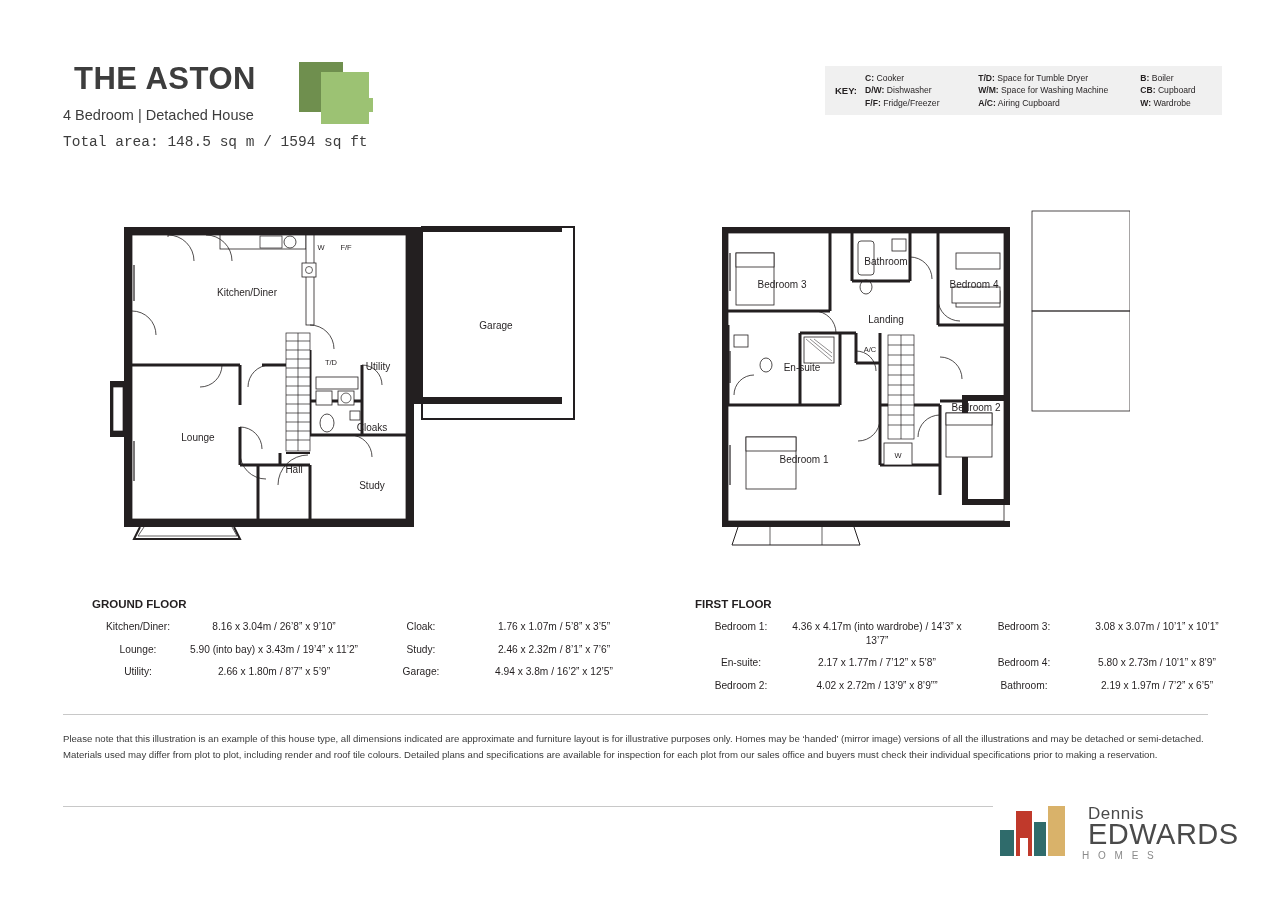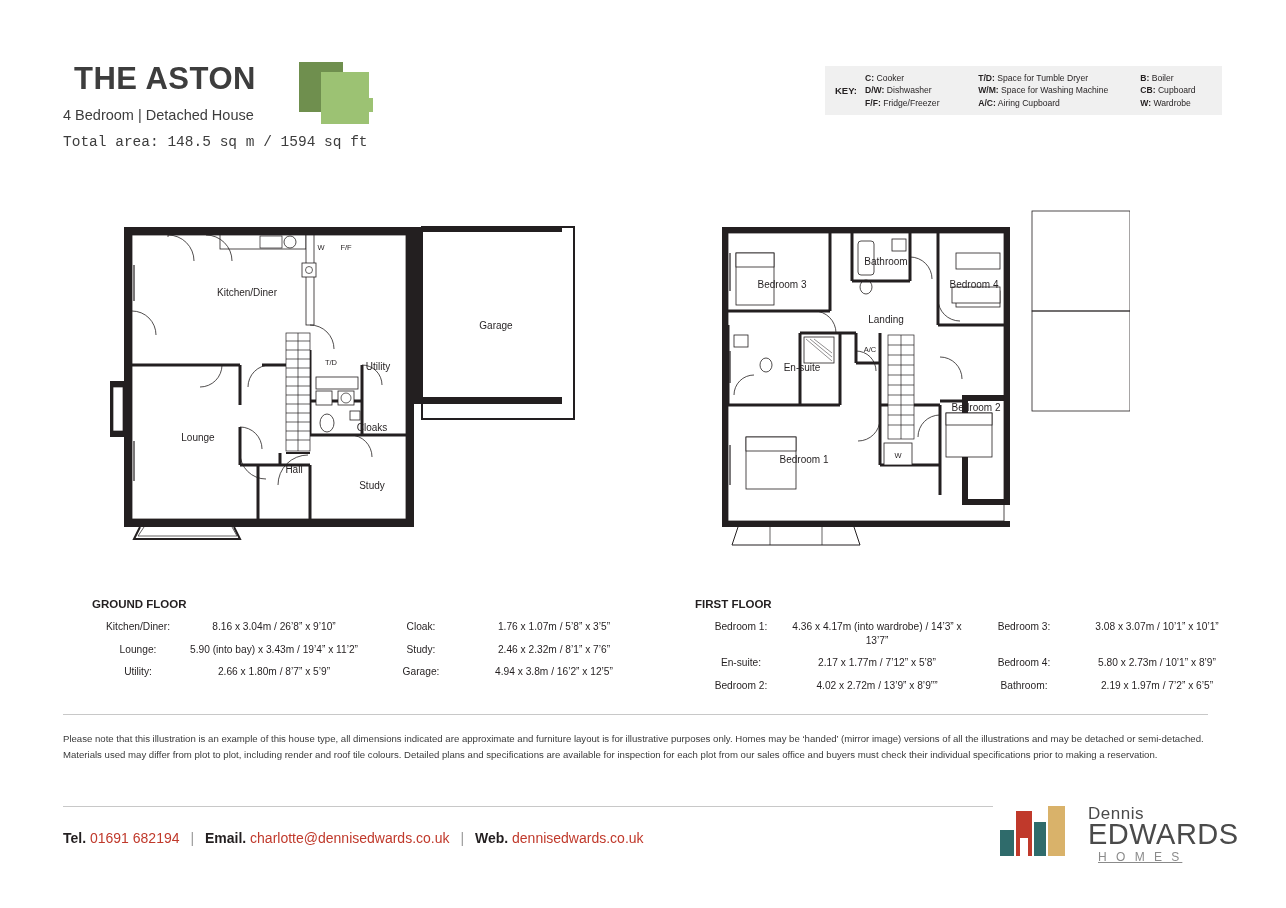--- a/index.html
+++ b/index.html
@@ -173,22 +173,22 @@
   .lb5 { left: 20px; bottom: 0; width: 8px; height: 18px; background: #ffffff; }
   .logo .t1 {
     position: absolute; left: 88px; top: 2px;
     font-size: 17px; color: #4a4a4a; letter-spacing: 0.5px;
   }
   .logo .t2 {
     position: absolute; left: 88px; top: 18px;
     font-size: 29px; color: #4a4a4a; letter-spacing: 0.5px; line-height: 1;
   }
   .logo .t3 {
-    position: absolute; left: 98px; top: 48px;
-    font-size: 12px; color: #8a8a8a; letter-spacing: 3px; text-decoration: underline;
+    position: absolute; left: 82px; top: 48px;
+    font-size: 10px; color: #8a8a8a; letter-spacing: 3px;
   }
 
   
   .rlabel {
     font-family: "Liberation Sans", sans-serif;
     font-size: 10px;
     fill: #231f20;
   }
   .rlabel-sm {
     font-family: "Liberation Sans", sans-serif;
@@ -513,30 +513,20 @@
         <td class="val">2.19 x 1.97m / 7’2” x 6’5”</td>
       </tr>
     </tbody>
       </table>
   </div>
 
   <div class="rule" style="left:63px; top:714px; width:1145px;"></div>
   <div class="disclaimer">Please note that this illustration is an example of this house type, all dimensions indicated are approximate and furniture layout is for illustrative purposes only. Homes may be ‘handed’ (mirror image) versions of all the illustrations and may be detached or semi-detached. Materials used may differ from plot to plot, including render and roof tile colours. Detailed plans and specifications are available for inspection for each plot from our sales office and buyers must check their individual specifications prior to making a reservation.</div>
   <div class="rule" style="left:63px; top:806px; width:930px;"></div>
 
-  <div class="footer">
-    <b>Tel.</b>
-    <span class="red">01691 682194</span>
-    <span class="sep">|</span>
-    <b>Email.</b>
-    <span class="red">charlotte@dennisedwards.co.uk</span>
-    <span class="sep">|</span>
-    <b>Web.</b>
-    <span class="red">dennisedwards.co.uk</span>
-  </div>
 
   <div class="logo">
     <div class="bars">
       <div class="lb lb1"></div>
       <div class="lb lb2"></div>
       <div class="lb lb5"></div>
       <div class="lb lb3"></div>
       <div class="lb lb4"></div>
     </div>
     <div class="t1">Dennis</div>

